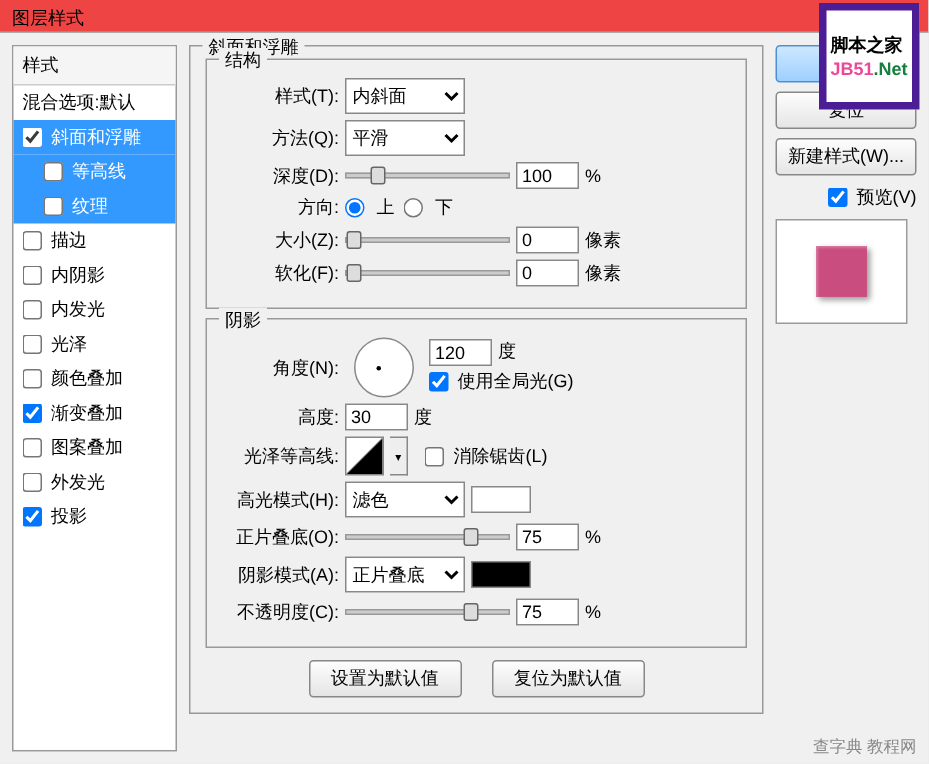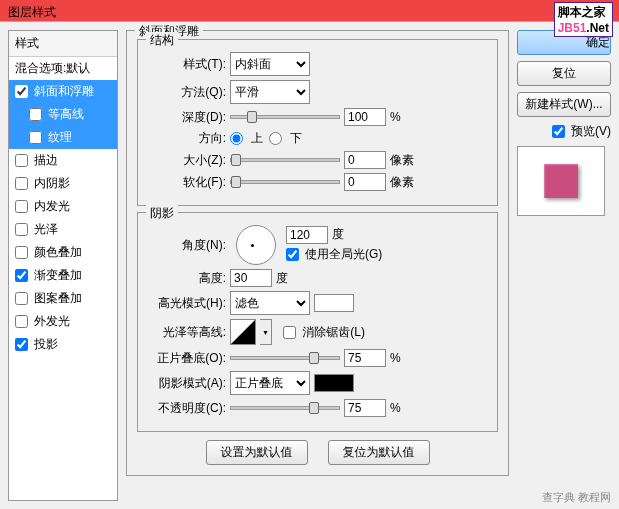--- a/index.html
+++ b/index.html
@@ -30,22 +30,22 @@
 .color-swatch { width: 40px; height: 18px; border: 1px solid #888; display: inline-block; }
 .color-white { background: #fff; }
 .color-black { background: #000; }
 .btn { background: linear-gradient(#fdfdfd, #e5e5e5); border: 1px solid #888; border-radius: 3px; padding: 3px 14px; cursor: pointer; }
 .btn-row { display: flex; justify-content: center; gap: 20px; margin-top: 8px; }
 .right-panel { width: 106px; padding: 8px 8px 8px 4px; }
 .rbtn { display: block; width: 100%; margin-bottom: 6px; text-align: center; border: 1px solid #888; border-radius: 3px; padding: 3px 0; cursor: pointer; background: linear-gradient(#fdfdfd, #e5e5e5); }
 .rbtn.primary { background: linear-gradient(#cde8ff, #9ecfff); border-color: #4a90d9; text-align: right; }
 .preview-box { width: 88px; height: 70px; border: 1px solid #999; background: #fff; margin-top: 6px; display: flex; align-items: center; justify-content: center; }
 .preview-swatch { width: 34px; height: 34px; background: #c94d7f; box-shadow: 2px 2px 4px rgba(0,0,0,0.4), inset 1px 1px 2px rgba(255,255,255,0.3); }
-.watermark { position: absolute; right: 6px; top: 2px; background: #fff; border: 1px solid #4c1d95; padding: 1px 3px; font-weight: bold; }
-.watermark .jb { color: #ec4899; } .watermark .net { color: #000000; }
+.watermark { position: absolute; right: 6px; top: 2px; background: #fff; border: 5px solid #4c1d95; padding: 15px 3px; font-weight: bold; }
+.watermark .jb { color: #ec4899; } .watermark .net { color: #15803d; }
 .footer-wm { position: absolute; right: 8px; bottom: 4px; color: #888; font-size: 11px; }
 input[type=checkbox], input[type=radio] { margin: 0 2px 0 0; }
 </style>
 </head>
 <body>
 
 <div class="titlebar">
   <span>图层样式</span>
 </div>
 
@@ -173,29 +173,29 @@
               <span>使用全局光(G)</span>
             </div>
           </div>
         </div>
         <div class="row">
           <span class="row-label">高度:</span>
           <input class="numbox" value="30" style="">
           <span class="unit">度</span>
         </div>
         <div class="row">
-          <span class="row-label">高光模式(H):</span>
-          <select><option>滤色</option></select>
-          <span class="color-swatch color-white"></span>
-        </div>
-        <div class="row">
           <span class="row-label">光泽等高线:</span>
           <span class="gloss-swatch"></span><span class="dropdown-arrow">▾</span>
           &nbsp;<input type="checkbox" style="">
           <span>消除锯齿(L)</span>
+        </div>
+        <div class="row">
+          <span class="row-label">高光模式(H):</span>
+          <select><option>滤色</option></select>
+          <span class="color-swatch color-white"></span>
         </div>
         <div class="row">
           <span class="row-label">正片叠底(O):</span>
           <div class="slider">
               <div class="slider-thumb" style="left:72%"></div>
             </div>
           <input class="numbox" value="75" style="">
           <span class="unit">%</span>
         </div>
         <div class="row">

